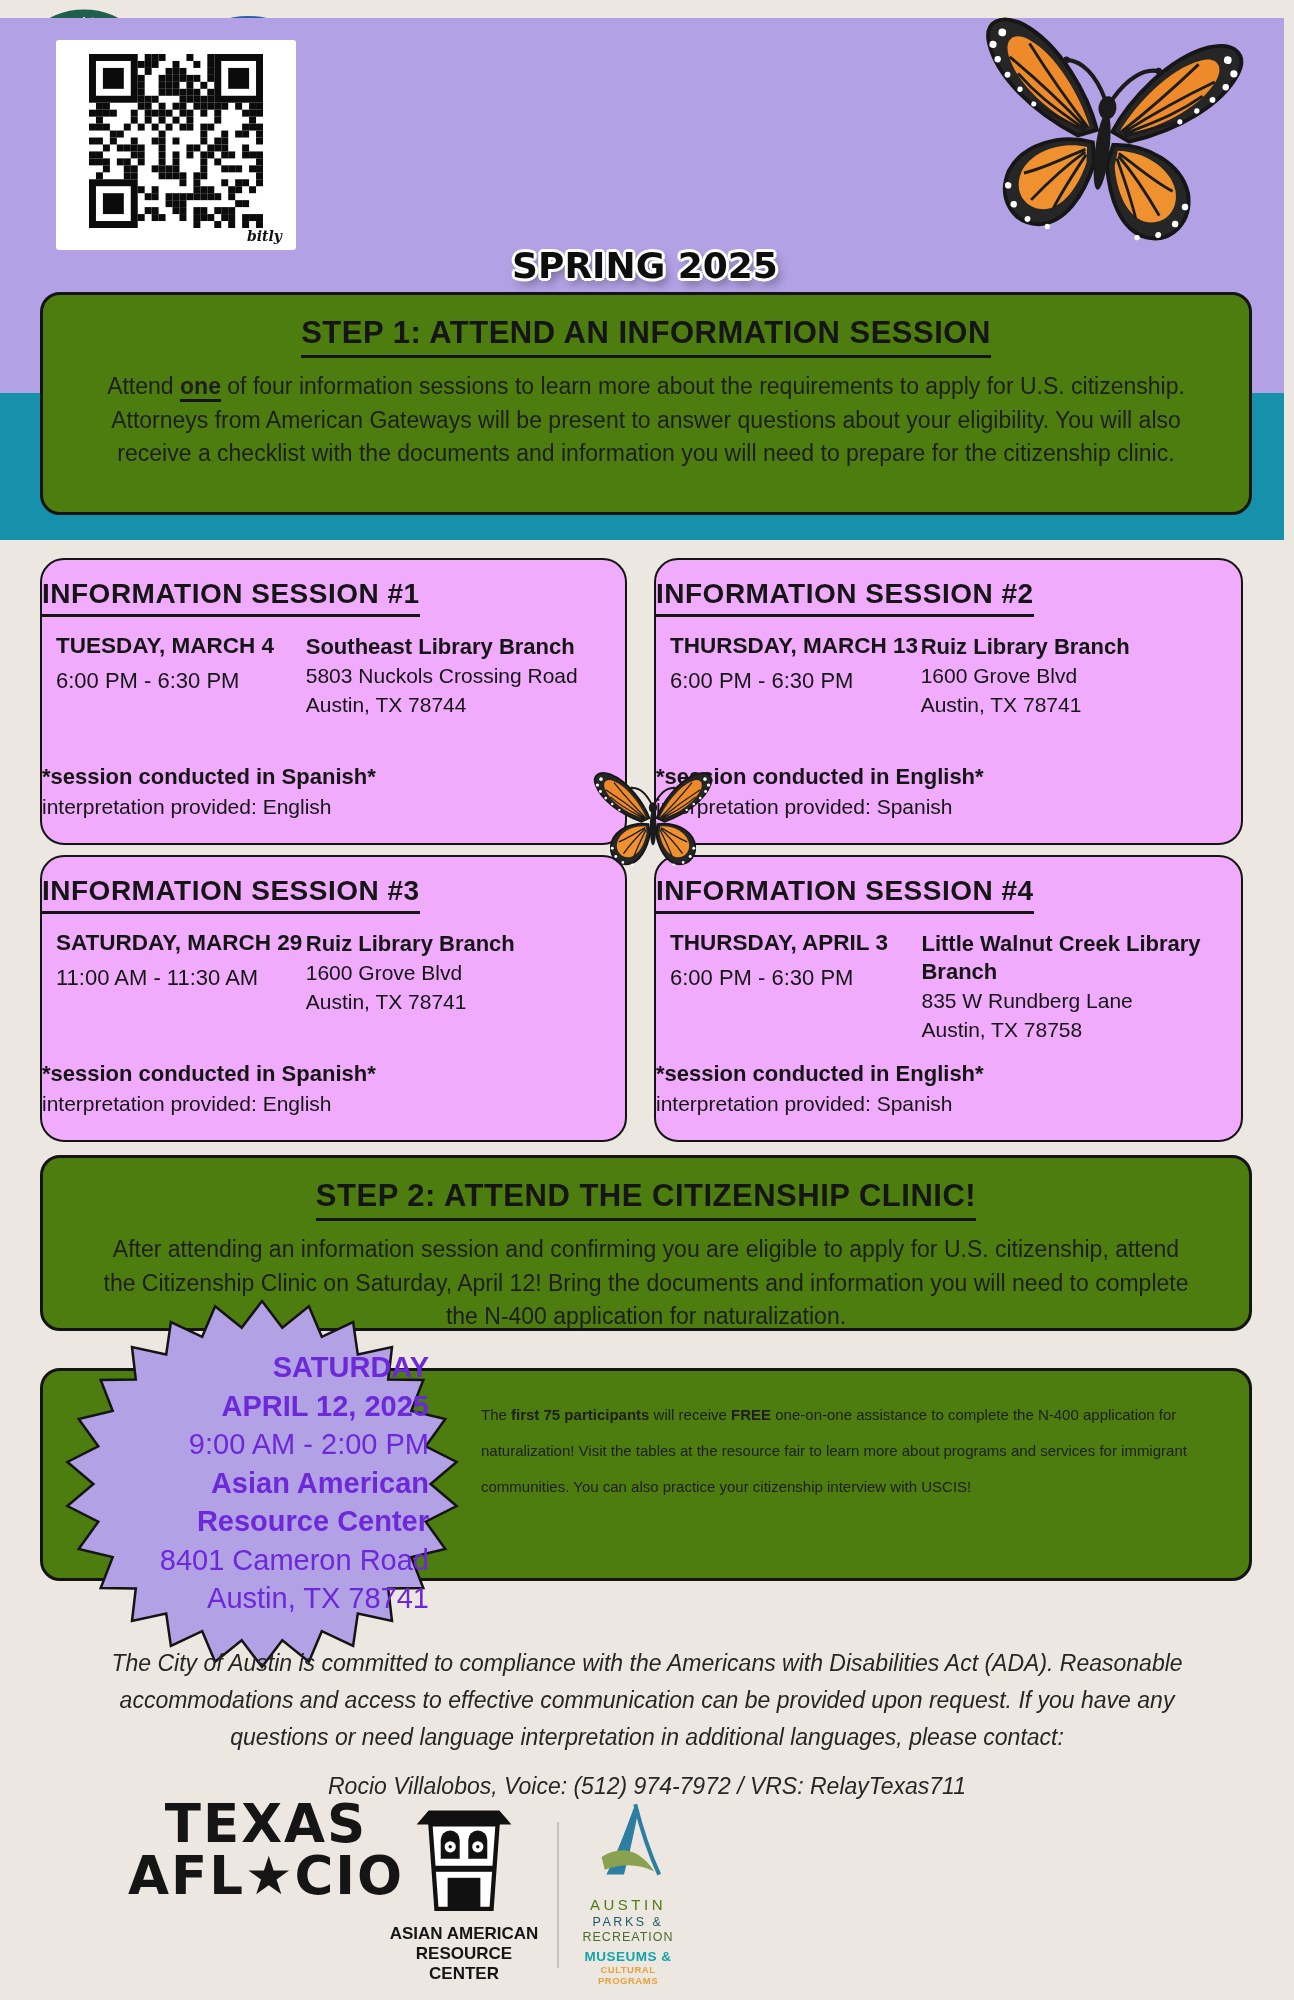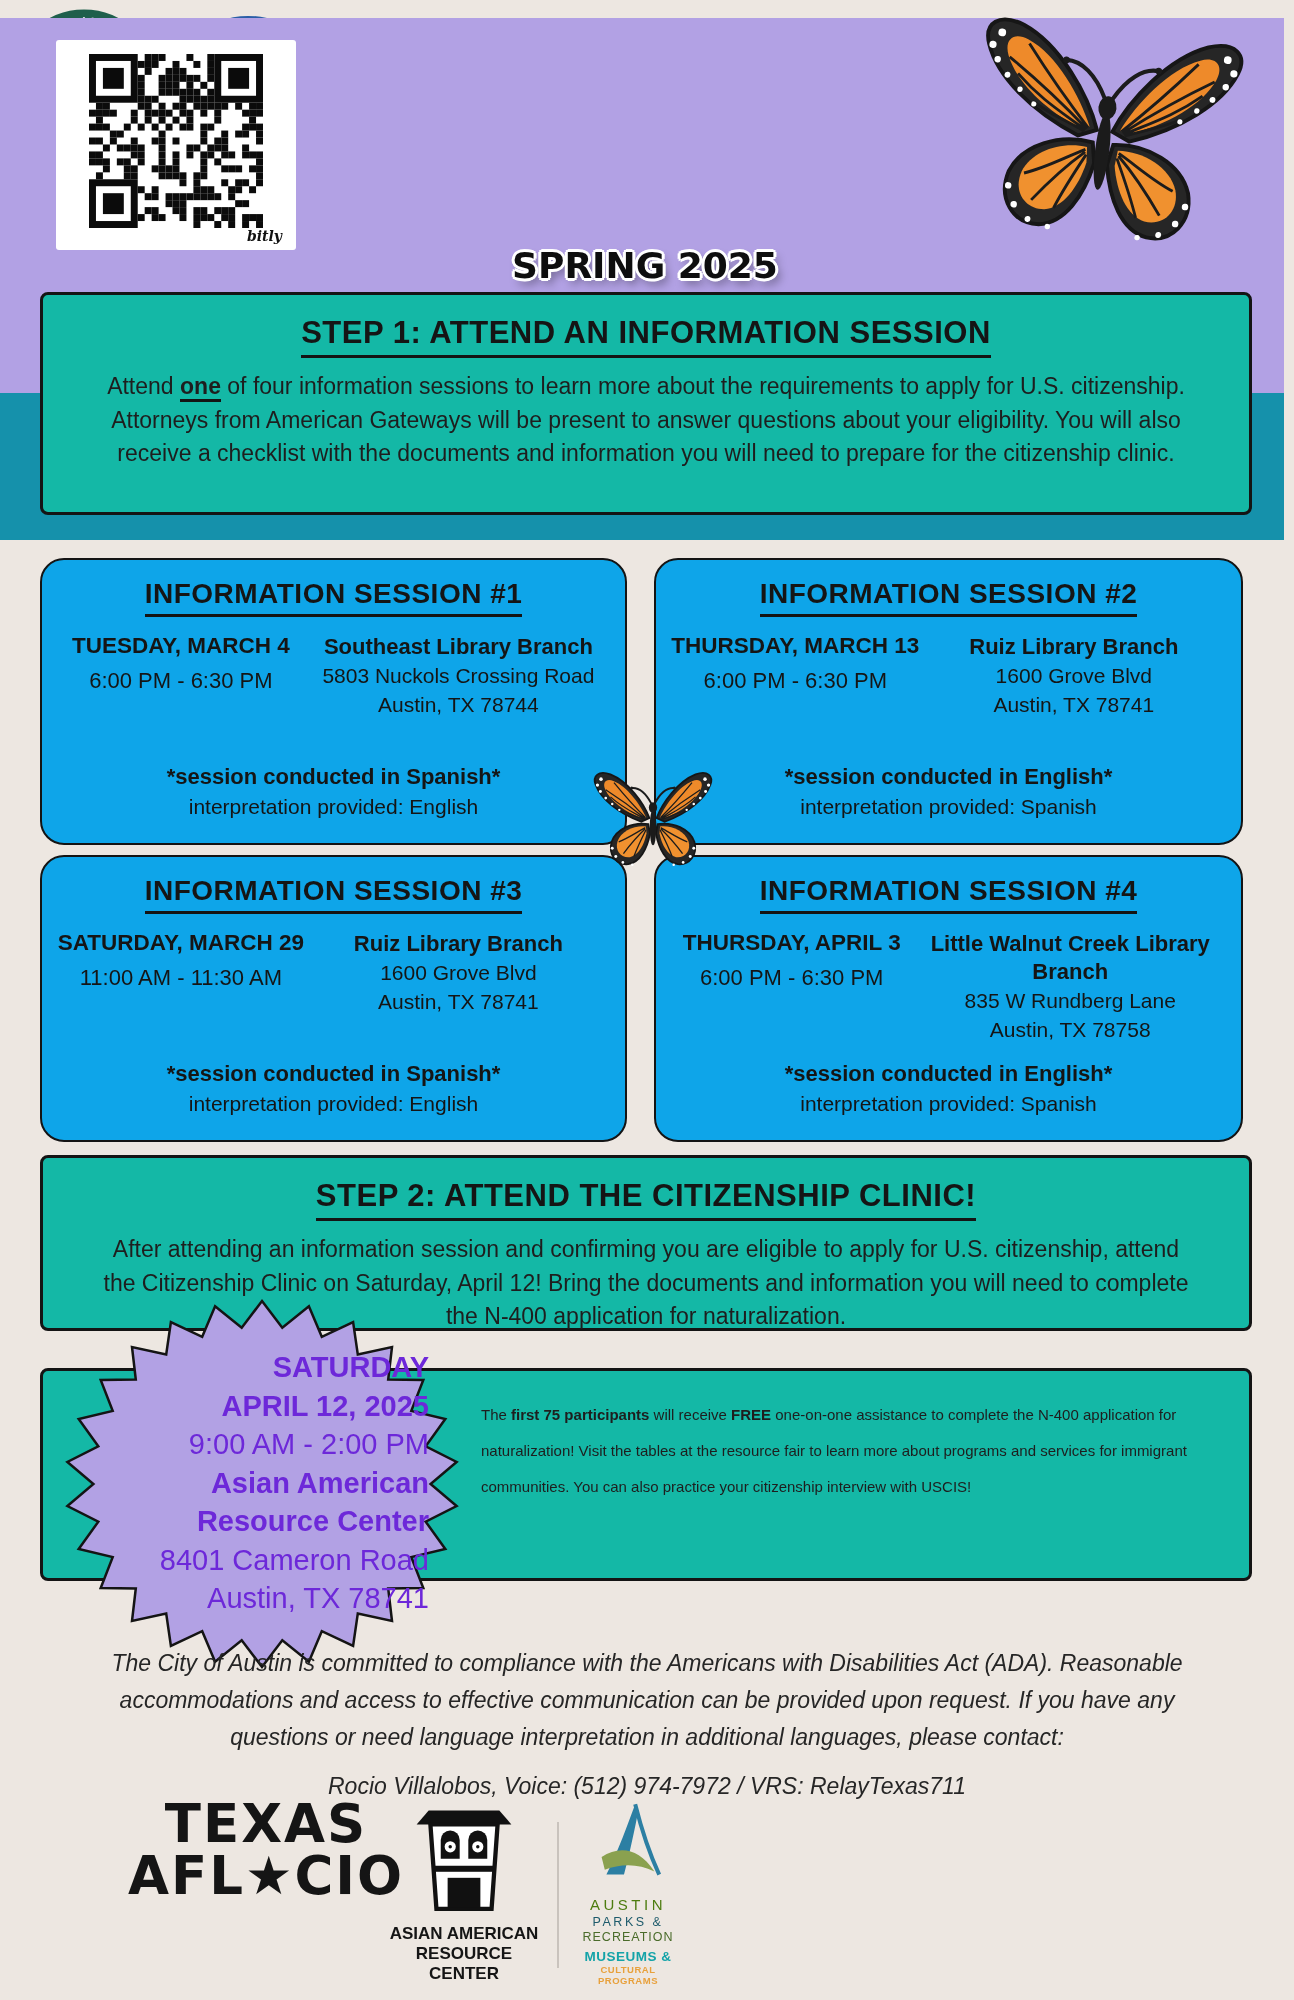--- a/index.html
+++ b/index.html
@@ -24,31 +24,31 @@
   #subtitle{position:absolute;left:295px;top:245px;width:700px;text-align:center;
             font-family:"DejaVu Sans",sans-serif;font-weight:800;font-size:36px;color:#0e0e0e;
             text-shadow:-3px 0 0 #fff,3px 0 0 #fff,0 -3px 0 #fff,0 3px 0 #fff,
             -2px -2px 0 #fff,2px -2px 0 #fff,-2px 2px 0 #fff,2px 2px 0 #fff,4px 6px 10px rgba(0,0,0,.4);}
 
   .bf{position:absolute;}
   #bf-large{left:962px;top:26px;width:284px;height:220px;transform:rotate(7deg);}
   #bf-small{left:588px;top:770px;width:130px;height:101px;}
 
   
-  .wbox{position:absolute;background:#14b8a6;border:3px solid #141414;border-radius:8px;box-sizing:border-box;}
+  .wbox{position:absolute;background:#4d7c0f;border:3px solid #141414;border-radius:20px;box-sizing:border-box;}
   .uline{display:inline-block;border-bottom:3px solid #141414;padding-bottom:4px;}
   .hblack{font-family:"Liberation Sans",sans-serif;font-weight:900;letter-spacing:.5px;}
 
   #step1{left:40px;top:292px;width:1212px;height:223px;text-align:center;}
   #step1 h2,#step2 h2{margin:20px 0 0;font-size:31px;}
   .para{font-size:23px;line-height:33.5px;color:#1e1e1e;font-weight:400;}
   #step1 .para{margin:12px 40px 0;}
   .u2{border-bottom:3px solid #141414;font-weight:800;}
 
-  .sbox{position:absolute;background:#0ea5e9;border:2.5px solid #141414;border-radius:24px;box-sizing:border-box;text-align:center;}
+  .sbox{position:absolute;background:#f0abfc;border:2.5px solid #141414;border-radius:24px;box-sizing:border-box;text-align:left;}
   .sbox h3{margin:18px 0 0;font-size:28px;}
   .scols{display:flex;margin:16px 14px 0;}
   .scol-l{width:45%;}
   .scol-r{width:55%;}
   .sday{font-size:22.5px;font-weight:800;}
   .stime{font-size:22px;margin-top:9px;}
   .svenue{font-size:22px;font-weight:800;line-height:28px;}
   .saddr{font-size:21px;line-height:29px;}
   .sfoot{position:absolute;left:0;right:0;bottom:24px;}
   .scond{font-size:22px;font-weight:800;}

